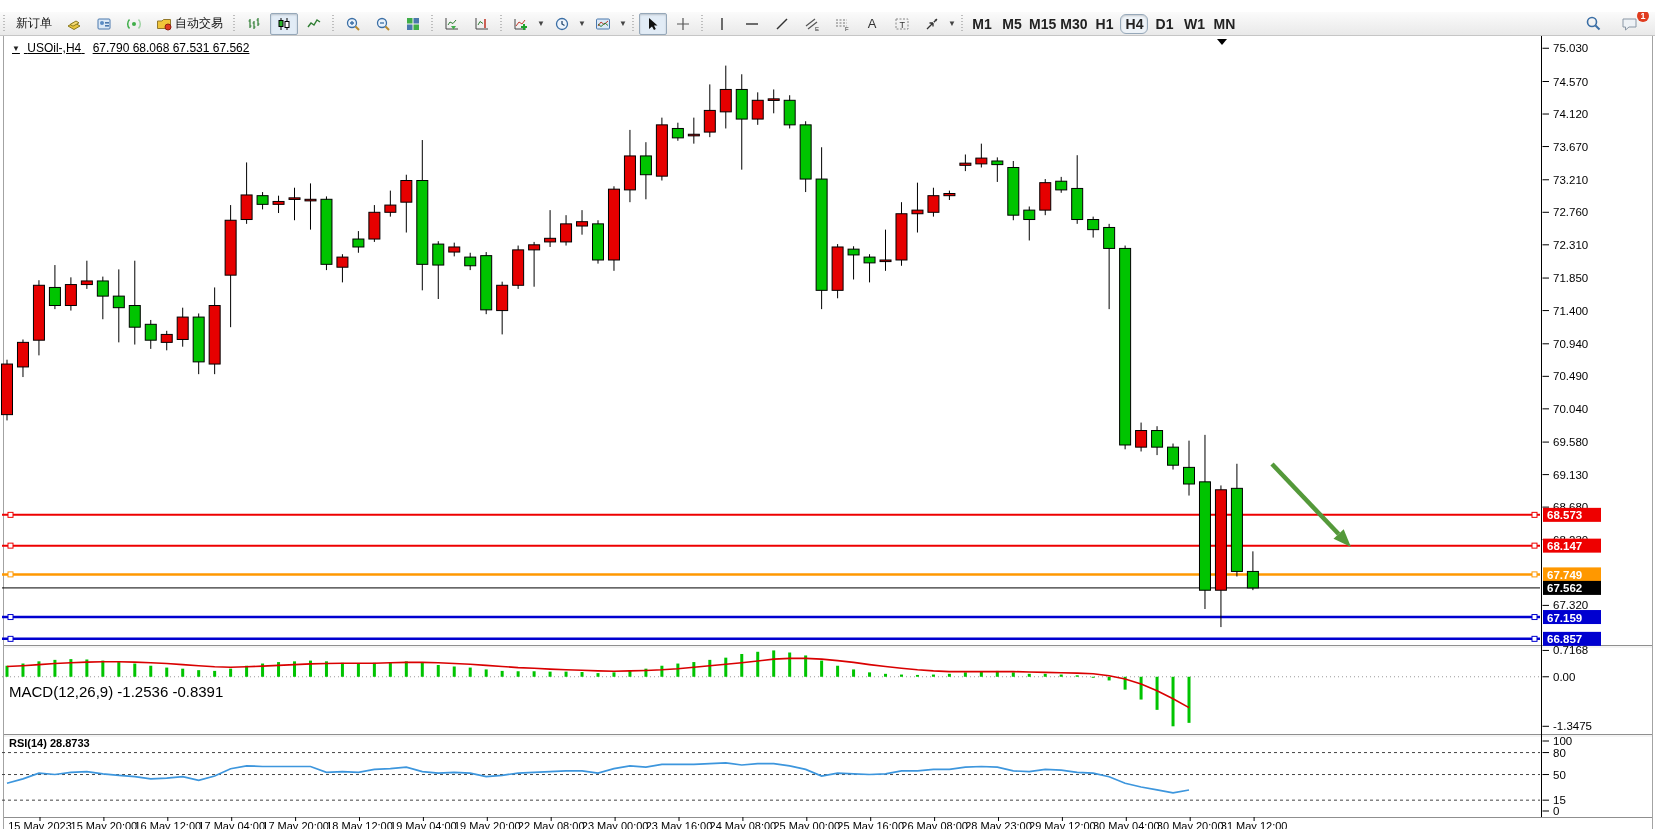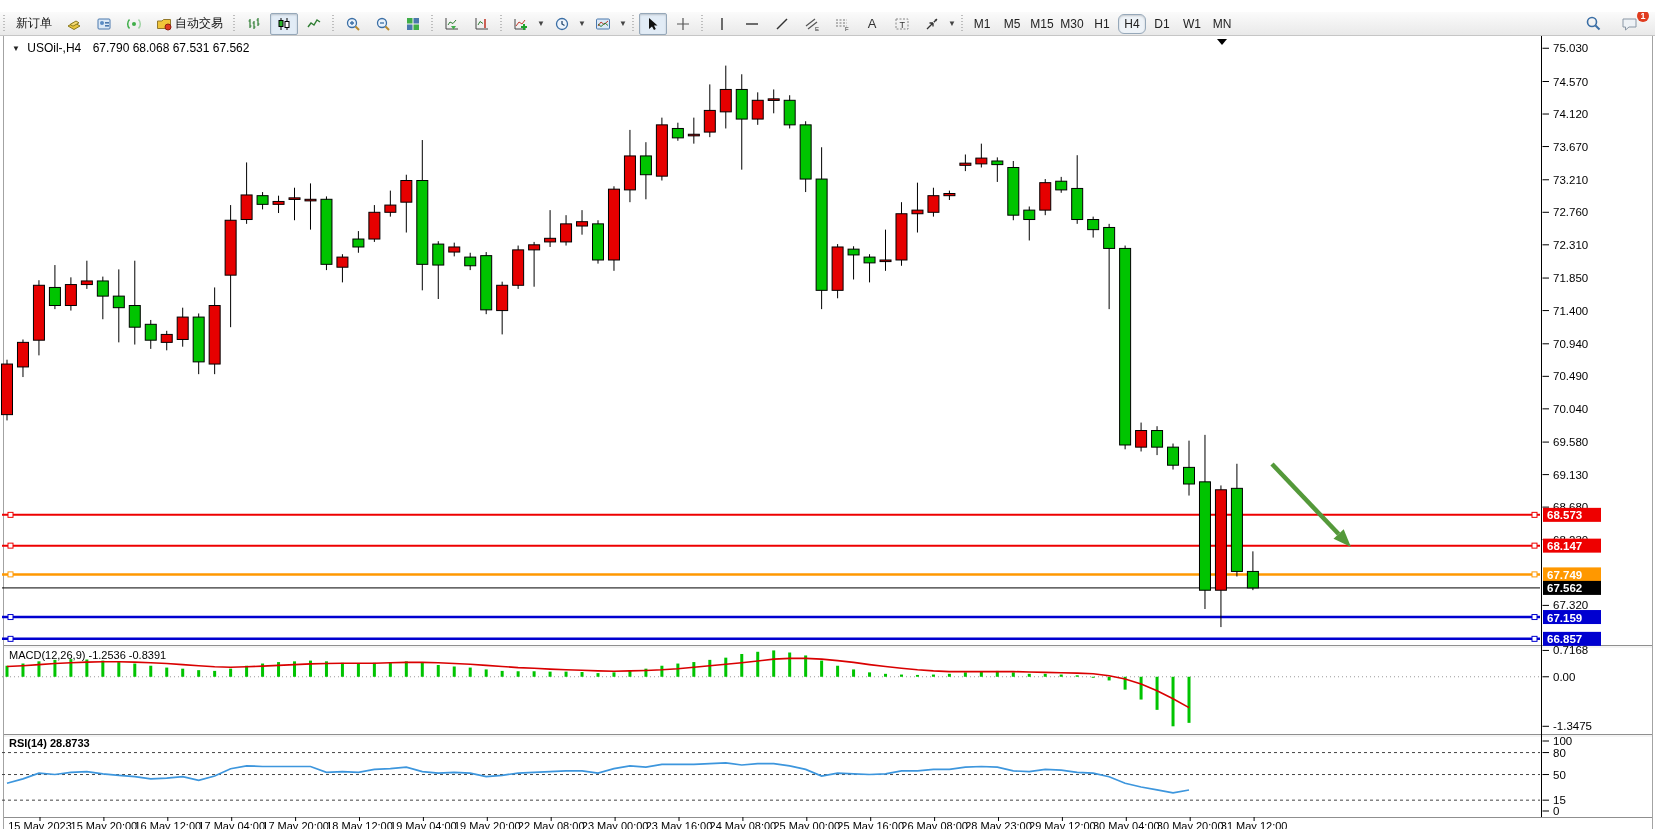--- a/index.html
+++ b/index.html
@@ -11,32 +11,32 @@
   .grip{width:4px;height:17px;margin:0 3px 0 2px;
     background-image:repeating-linear-gradient(#bdbdbd 0 1px,transparent 1px 3px);
     background-size:2px 100%;background-repeat:no-repeat;background-position:1px 0;}
   .tbtn{height:20px;min-width:22px;display:flex;align-items:center;justify-content:center;
     border:1px solid transparent;border-radius:2px;margin:0 1px;padding:0 2px;cursor:default;}
   .tbtn.textbtn{padding:0 5px;}
   .tbtn.active{border-color:#96a8b9;background:#e2ecf6;box-shadow:inset 0 1px 2px rgba(0,0,0,.18);}
   .caretbtn{width:10px;height:20px;display:flex;align-items:center;justify-content:center;
     font-size:8px;color:#444;margin-right:1px;}
   .tf{height:18px;min-width:26px;display:flex;align-items:center;justify-content:center;
-    font-size:12px;color:#222;border:1px solid transparent;border-radius:2px;margin:0 1px;}
+    font-size:14px;color:#222;border:1px solid transparent;border-radius:2px;margin:0 1px;font-weight:bold;}
   .tf.active{border-color:#96a8b9;background:#eef3f8;box-shadow:inset 0 1px 2px rgba(0,0,0,.18);border-radius:6px;}
   #tb-right{margin-left:auto;display:flex;align-items:center;margin-right:10px;}
   .badge{position:absolute;top:-4px;right:-6px;background:#e03c1f;color:#fff;font-size:9px;
     font-weight:bold;border-radius:7px;min-width:12px;height:12px;line-height:12px;text-align:center;}
   
   #chartwin{position:absolute;left:0;top:23px;width:1655px;height:806px;}
   #cv{position:absolute;left:0;top:0;}
   .overlay-label{position:absolute;z-index:3;color:#000;white-space:nowrap;}
-  #symbol-title{left:12px;top:6px;font-size:12px;}
+  #symbol-title{left:12px;top:6px;font-size:12px;text-decoration:underline;}
   #symbol-title .tri{font-size:8px;vertical-align:1px;margin-right:4px;color:#222;}
-  #macd-label{left:9px;top:614px;font-size:11px;}
+  #macd-label{left:9px;top:648px;font-size:15px;}
   #rsi-label{left:9px;top:702px;font-size:11px;font-weight:bold;}
 </style>
 </head>
 <body>
 
 <div id="app">
 
   <div id="toolbar">
     <span class="grip"></span>
     <div class="tbtn textbtn">新订单</div>

